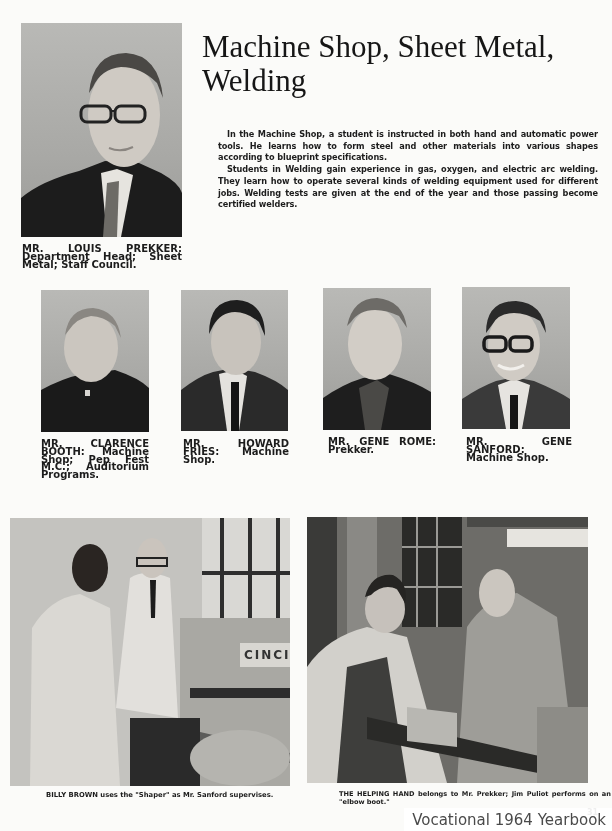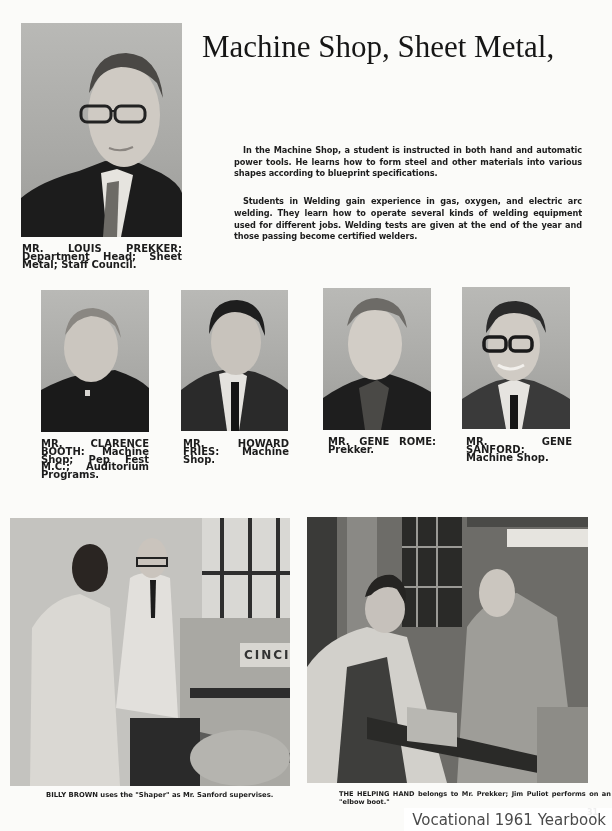--- a/index.html
+++ b/index.html
@@ -18,21 +18,21 @@
     .title {
       position: absolute; left: 202px; top: 30px; width: 395px;
       font-family: "Liberation Serif", "DejaVu Serif", serif;
       font-size: 31px; line-height: 34px; color: #161616;
     }
     .body-text {
       position: absolute; left: 218px; top: 129px; width: 380px;
       font-family: "DejaVu Sans", sans-serif; font-size: 8.2px; line-height: 11.7px;
       text-align: justify; color: #1d1d1d; font-weight: bold; letter-spacing: -0.1px;
     }
-    .body-text p { margin: 16px; text-indent: 9px; }
+    .body-text p { margin: 0; text-indent: 9px; }
     .caption {
       position: absolute; font-family: "DejaVu Sans", sans-serif;
       font-size: 10px; line-height: 7.8px; font-weight: bold; color: #1c1c1c;
       text-align: justify;
     }
     .caption .lead { text-transform: uppercase; }
     .watermark {
       position: absolute; right: 0; bottom: 0; padding: 3px 6px 2px 8px;
       background: rgba(255,255,255,0.92);
       font-family: "DejaVu Sans", sans-serif; font-size: 15px; color: #4a4a4a;
@@ -41,20 +41,21 @@
     .page-num {
       position: absolute; left: 587px; top: 808px; font-size: 8px; font-weight: bold; color: #333;
       font-family: "DejaVu Sans", sans-serif;
     }
   </style>
 </head>
 <body>
 
 <div class="title">
   <div>Machine Shop, Sheet Metal,</div>
+  <div>Welding</div>
 </div>
 
 <div class="body-text">
   <p>In the Machine Shop, a student is instructed in both hand and automatic power tools. He learns how to form steel and other materials into various shapes according to blueprint specifications.</p>
   <p>Students in Welding gain experience in gas, oxygen, and electric arc welding. They learn how to operate several kinds of welding equipment used for different jobs. Welding tests are given at the end of the year and those passing become certified welders.</p>
 </div>
 
 <div class="photo bg-studio portrait" style="left:21px; top:23px; width:161px; height:214px;">
   <svg viewBox="0 0 161 214" preserveAspectRatio="none">
     <path d="M0 214 L0 175 Q20 158 58 148 L84 138 L118 140 L140 150 Q158 160 161 170 L161 214 Z" fill="#1c1c1c"></path>
@@ -184,13 +185,13 @@
     <path d="M100 190 L150 196 L150 230 L100 224 Z" fill="#b8b7b2"></path>
     <rect x="230" y="190" width="51" height="76" fill="#8d8c87"></rect>
   </svg>
 </div>
 <div class="caption" style="left:307px; top:791px; width:272px; font-size:6.6px;margin-left:32px;">
   <span class="lead">THE HELPING HAND</span>
   <span>belongs to Mr. Prekker; Jim Puliot performs on an "elbow boot."</span>
 </div>
 
 <div class="page-num">31</div>
-<div class="watermark">Vocational 1961 Yearbook</div>
+<div class="watermark">Vocational 1964 Yearbook</div>
 
 </body></html>

